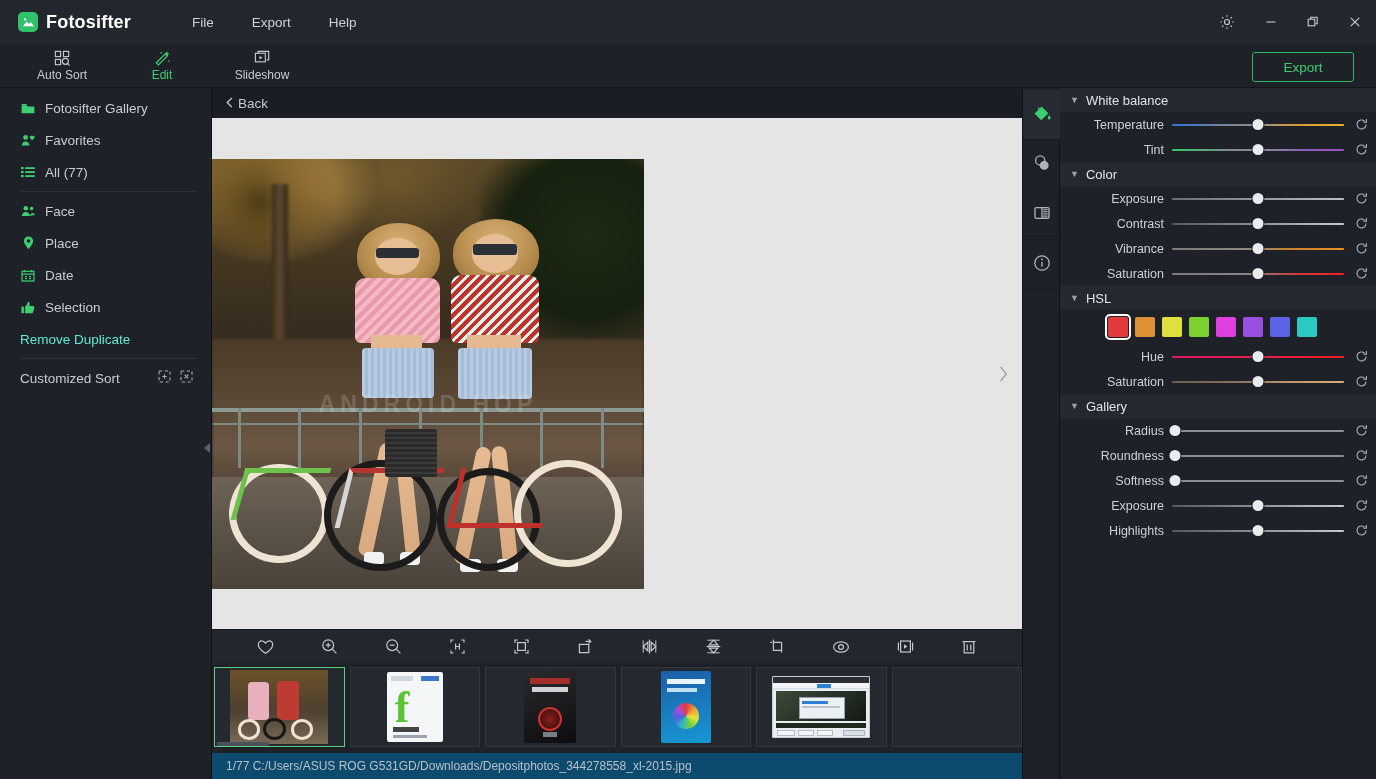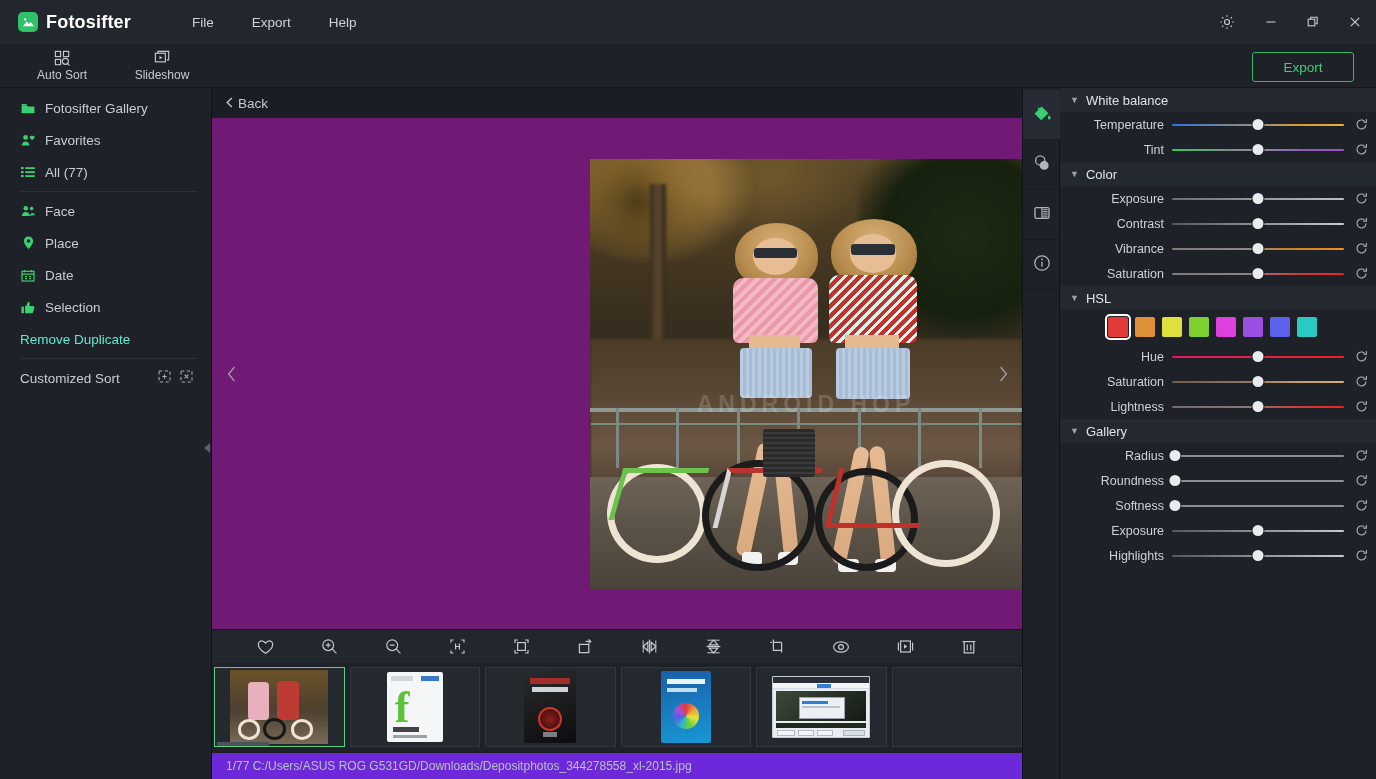--- a/index.html
+++ b/index.html
@@ -100,22 +100,22 @@
     width: 9px; height: 44px;
     display: flex; align-items: center; justify-content: center;
     color: #5a6270; cursor: default;
   }
 
   
   .center { flex: 1; display: flex; flex-direction: column; min-width: 0; background: #1a1d23; }
   .backbar { height: 30px; display: flex; align-items: center; padding-left: 14px; background:#1a1d23; }
   .back-link { display: flex; align-items: center; gap: 5px; font-size: 13.5px; color: #c4cad2; cursor: default; }
   .viewer {
-    flex: 1; position: relative; display: flex; align-items: center; justify-content: flex-end;
-    background: #701a75; min-height: 0;
+    flex: 1; position: relative; display: flex; align-items: center; justify-content: flex-start;
+    background: #e5e5e5; min-height: 0;
   }
   .nav-arrow {
     position: absolute; top: 50%; transform: translateY(-50%);
     width: 26px; height: 34px; display: flex; align-items: center; justify-content: center;
     color: #9aa1ab; cursor: default; font-size: 20px;
   }
   .nav-arrow.left { left: 6px; }
   .nav-arrow.right { right: 6px; }
 
   
@@ -240,21 +240,21 @@
     padding: 4px 0 0 2px; overflow: hidden;
   }
   .thumb {
     width: 155px; height: 80px; background: #24282f;
     border: 1px solid #31363f; position: relative; overflow: hidden;
     display:flex; align-items:center; justify-content:center; cursor: default;
   }
   .thumb.sel { border: 1px solid #5ad07f; }
   .thumb .mini { width: 72px; height: 74px; }
   .statusbar {
-    height: 26px; min-height: 26px; background: #6d28d9;
+    height: 26px; min-height: 26px; background: #0c4a6e;
     display: flex; align-items: center; padding-left: 14px;
     font-size: 12px; color: #b9c0c9;
   }
   .scroll-nub { position:absolute; left: 2px; bottom: 0px; width: 52px; height: 4px; background:#4b525c; }
 
   
   .rail {
     width: 38px; min-width: 38px; background: #1e2127;
     border-left: 1px solid #101217; border-right: 1px solid #101217;
     display: flex; flex-direction: column; padding-top: 2px;
@@ -344,20 +344,29 @@
   <div class="modebar">
     <div class="mode">
       <svg width="19" height="19" viewBox="0 0 20 20" fill="none" stroke="currentColor" stroke-width="1.2">
         <rect x="2.5" y="2.5" width="5.5" height="5.5"></rect>
           <rect x="11" y="2.5" width="5.5" height="5.5"></rect>
         <rect x="2.5" y="11" width="5.5" height="5.5"></rect>
           <circle cx="13" cy="13" r="3.2"></circle>
           <path d="M15.4 15.4l2 2"></path>
       </svg>
       <span class="mlabel">Auto Sort</span>
+    </div>
+    <div class="mode active">
+      <svg width="19" height="19" viewBox="0 0 20 20" fill="none" stroke="currentColor" stroke-width="1.3">
+        <path d="M3.5 16.5 L13 7 L15.2 9.2 L5.7 18.7 Z" transform="translate(0,-2)"></path>
+        <path d="M14.6 2.2l.9 1.9 1.9.9-1.9.9-.9 1.9-.9-1.9-1.9-.9 1.9-.9z" fill="currentColor" stroke="none"></path>
+        <path d="M8.6 2.6l.5 1 1 .5-1 .5-.5 1-.5-1-1-.5 1-.5z" fill="currentColor" stroke="none"></path>
+        <path d="M16.8 11.4l.4.9.9.4-.9.4-.4.9-.4-.9-.9-.4.9-.4z" fill="currentColor" stroke="none"></path>
+      </svg>
+      <span class="mlabel">Edit</span>
     </div>
     <div class="mode">
       <svg width="19" height="19" viewBox="0 0 20 20" fill="none" stroke="currentColor" stroke-width="1.2">
         <rect x="2.5" y="4.5" width="10.5" height="9"></rect>
           <path d="M5.2 4.5V2.5h11.3v9h-2"></path>
         <path d="M6.8 7.3l3.3 1.8-3.3 1.8z" fill="currentColor" stroke="none"></path>
       </svg>
       <span class="mlabel">Slideshow</span>
     </div>
     <div class="export-btn">Export</div>
@@ -868,33 +877,20 @@
           <span class="bar" style="background:linear-gradient(90deg,#6d5b4c 0%,#8d7461 40%,#c59a6d 72%,#d8ac74 100%)"></span>
           <span class="knob" style="left:50%"></span>
         </span>
         <span class="reset">
           <svg width="13" height="13" viewBox="0 0 13 13" fill="none" stroke="currentColor" stroke-width="1.1">
               <path d="M11 6.5a4.5 4.5 0 1 1-1.5-3.4"></path>
               <path d="M11.4 1v3.1H8.4"></path>
             </svg>
         </span>
       </div>
-      <div class="row">
-        <span class="lbl">Lightness</span>
-        <span class="track">
-          <span class="bar" style="background:linear-gradient(90deg,#6d6d72 0%,#8a7478 42%,#cf3d3d 74%,#ef1f1f 100%)"></span>
-          <span class="knob" style="left:50%"></span>
-        </span>
-        <span class="reset">
-          <svg width="13" height="13" viewBox="0 0 13 13" fill="none" stroke="currentColor" stroke-width="1.1">
-              <path d="M11 6.5a4.5 4.5 0 1 1-1.5-3.4"></path>
-              <path d="M11.4 1v3.1H8.4"></path>
-            </svg>
-        </span>
-      </div>
 
       <div class="sec-head">
         <span class="caret">▼</span>
         <span>Gallery</span>
       </div>
       <div class="row">
         <span class="lbl">Radius</span>
         <span class="track">
           <span class="bar" style="background:#8a9099"></span>
           <span class="knob" style="left:2%"></span>

